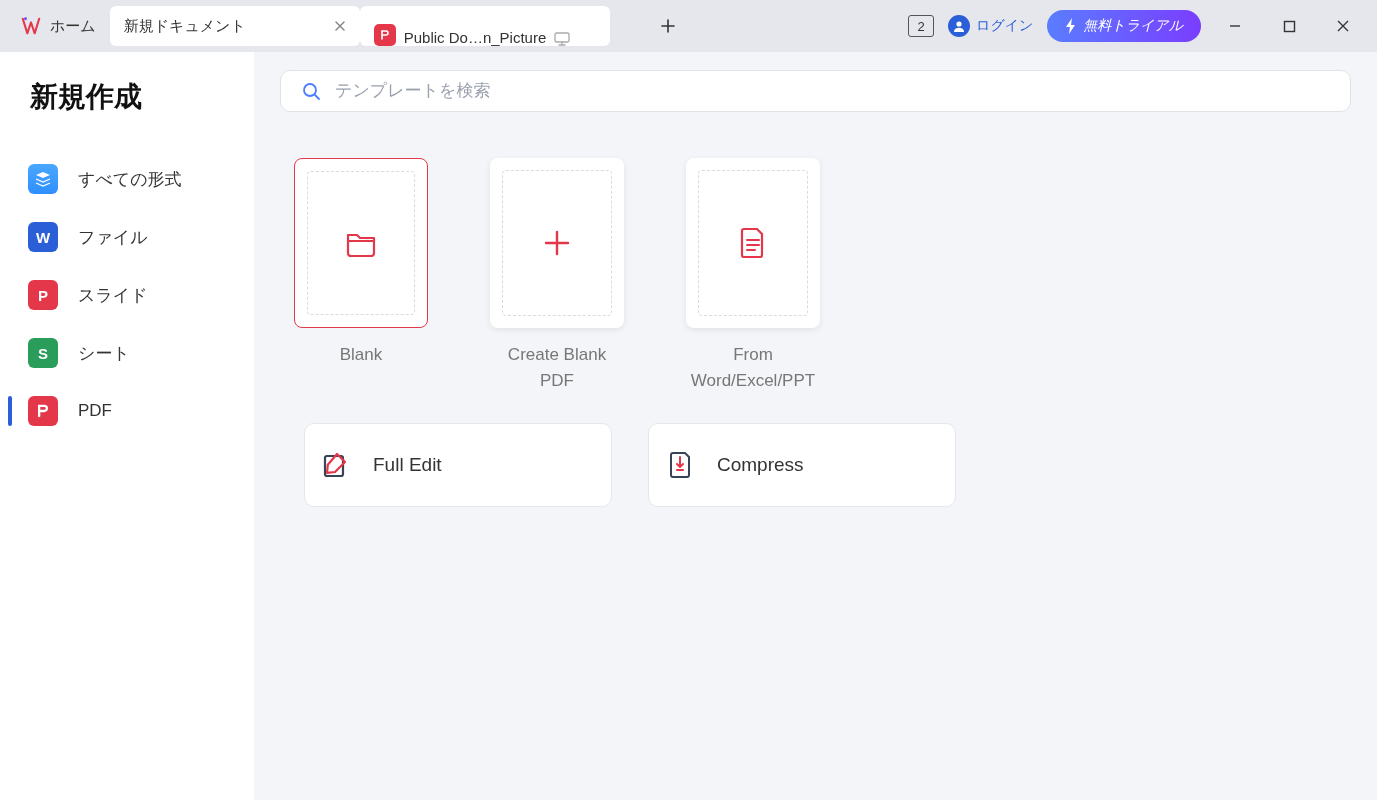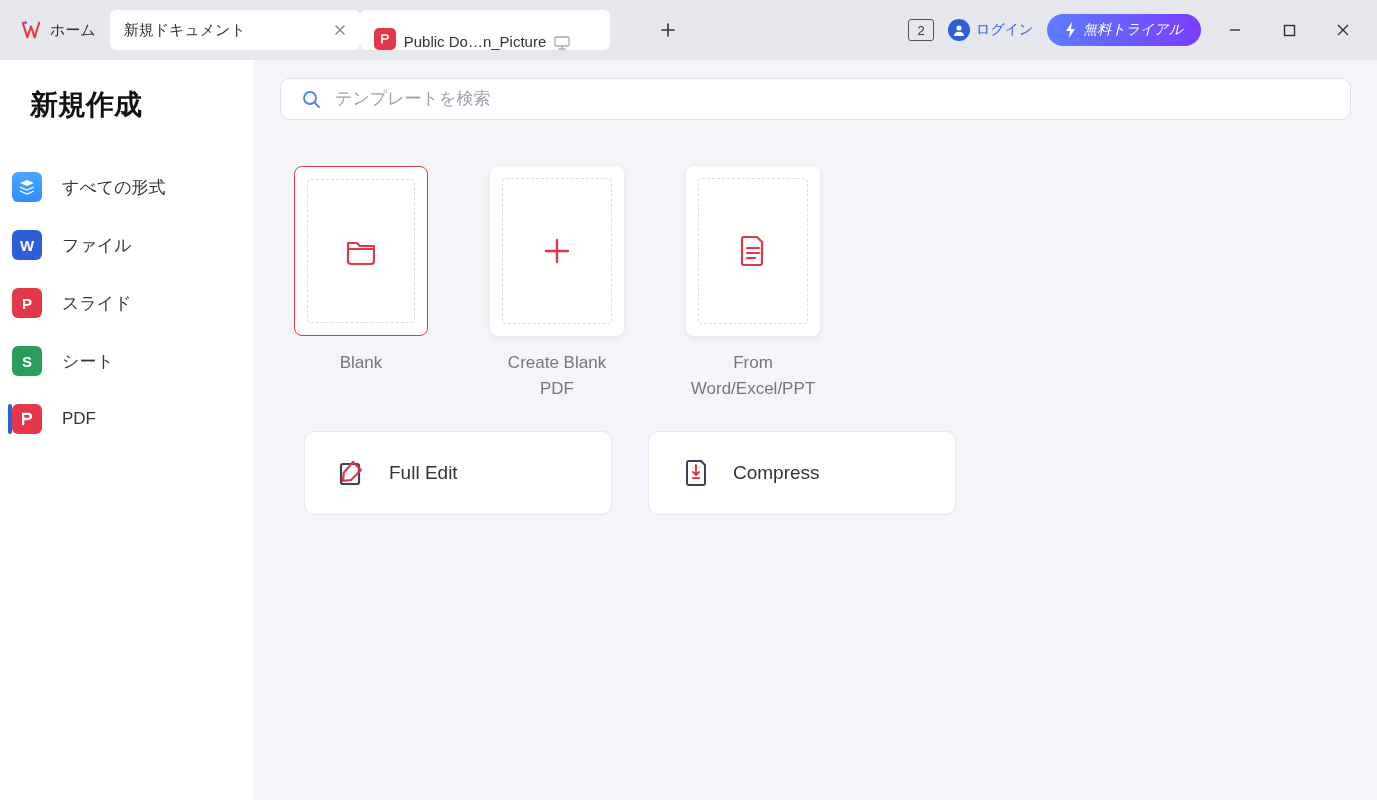--- a/index.html
+++ b/index.html
@@ -1,19 +1,19 @@
 <!DOCTYPE html>
 <html><head>
 <meta charset="utf-8">
 <style>
 * { margin:0; padding:0; box-sizing:border-box; font-family:"Segoe UI","Hiragino Sans","Yu Gothic",sans-serif; }
 body { width:1377px; height:800px; background:#f4f5f8; overflow:hidden; }
 
 
-.tabstrip { height:60px; display:flex; align-items:center; background:#e6e7ec; padding:0 6px; }
+.tabstrip { height:52px; display:flex; align-items:center; background:#e6e7ec; padding:0 6px; }
 .tab { display:flex; align-items:center; height:40px; padding:0 14px; border-radius:6px; font-size:15px; color:#333; gap:8px; position:relative; }
 .tab.home { background:#e6e7ec; }
 .tab.active { background:#fff; width:250px; }
 .tab.doc { background:#ffffff; width:250px;align-items:flex-end; }
 .tab-close { margin-left:auto; color:#888; font-size:15px; cursor:pointer; }
 .tab-dev { color:#999; }
 .addtab { width:36px; height:36px; display:flex; align-items:center; justify-content:center; margin-left:40px; color:#333; cursor:pointer; }
 .spacer { flex:1; }
 .titlebar-right { display:flex; align-items:center; gap:14px; padding-right:8px; }
 .badge-box { width:26px; height:22px; border:1.5px solid #555; border-radius:3px; display:flex; align-items:center; justify-content:center; font-size:13px; color:#333; }
@@ -23,21 +23,21 @@
 .winbtn { width:40px; height:28px; display:flex; align-items:center; justify-content:center; color:#333; cursor:pointer; }
 
 
 .ico-w { width:22px; height:22px; }
 .ico-p { width:22px; height:22px; background:#e4374a; border-radius:5px; display:flex; align-items:center; justify-content:center; color:#fff; font-size:12px; font-weight:600; }
 
 
 .app { display:flex; height:calc(800px - 52px); }
 .sidebar { width:254px; background:#fff; padding:26px 0 0 0; }
 .sidebar h1 { font-size:28px; font-weight:700; padding:0 30px 34px; color:#111; }
-.nav-item { display:flex; align-items:center; gap:20px; padding:14px 12px; font-size:17px; color:#333; cursor:pointer; position:relative; }
+.nav-item { display:flex; align-items:center; gap:20px; padding:14px 28px; font-size:17px; color:#333; cursor:pointer; position:relative; }
 .nav-item.sel::before { content:""; position:absolute; left:8px; top:14px; bottom:14px; width:4px; background:#2a5fd7; border-radius:2px; }
 .nav-icon { width:30px; height:30px; border-radius:6px; display:flex; align-items:center; justify-content:center; color:#fff; font-size:15px; font-weight:600; }
 .ic-all { background:linear-gradient(#4aa7ff,#2e8fff); }
 .ic-file { background:#2a5fd7; }
 .ic-slide { background:#e4374a; }
 .ic-sheet { background:#2a9d5b; }
 .ic-pdf { background:#e4374a; }
 .nav-icon svg { width:18px; height:18px; }
 
 .content { flex:1; display:flex; flex-direction:column; overflow:hidden; }
@@ -52,21 +52,21 @@
 
 .card-area { background:#f4f5f8; padding:28px 0 30px 36px; display:flex; gap:62px; }
 .tile { width:134px; text-align:center; cursor:pointer; }
 .tile-box { width:134px; height:170px; background:#fff; border-radius:8px; box-shadow:0 2px 6px rgba(0,0,0,.08); display:flex; align-items:center; justify-content:center; position:relative; }
 .tile-box.sel { border:1.5px solid #e4374a; box-shadow:none; }
 .tile-inner { position:absolute; inset:12px; border:1.5px dashed #d9dbe2; border-radius:4px; display:flex; align-items:center; justify-content:center; }
 .tile-label { margin-top:14px; font-size:17px; color:#777; line-height:1.5; }
 
 .section-title { font-size:21px; font-weight:700; color:#111; margin:34px 0 22px 46px; }
 .tool-grid { display:grid; grid-template-columns:308px 308px; gap:28px 36px; margin-left:46px; }
-.tool { background:#fff; border:1px solid #e5e7ec; border-radius:10px; height:84px; display:flex; align-items:center; padding:0 32px; gap:22px; font-size:19px; color:#333; cursor:pointer; }
+.tool { background:#fff; border:1px solid #e5e7ec; border-radius:10px; height:84px; display:flex; align-items:center; padding:0 16px; gap:22px; font-size:19px; color:#333; cursor:pointer; }
 .tool svg { width:30px; height:30px; flex-shrink:0; }
 
 svg { display:block; }
 </style>
 </head>
 <body>
 
 <div class="tabstrip">
   <div class="tab home">
     <span class="ico-w">

